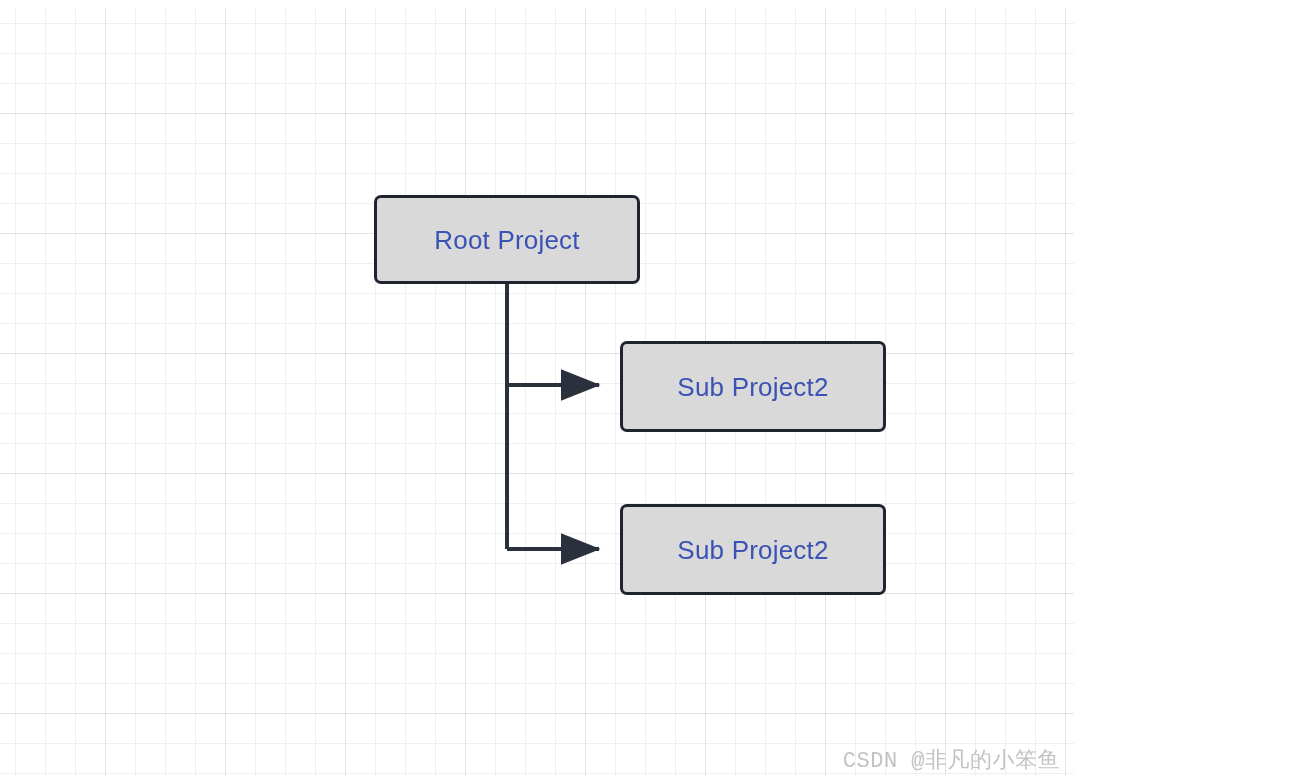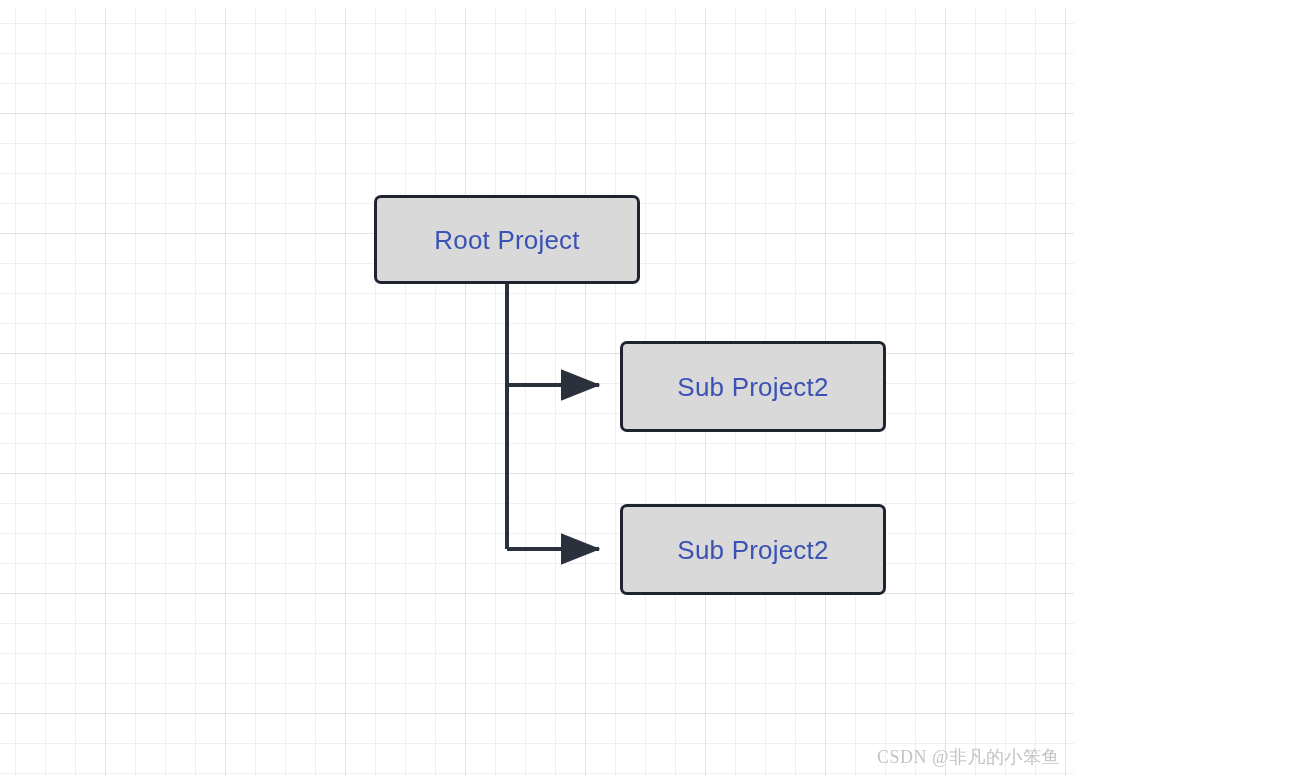--- a/index.html
+++ b/index.html
@@ -87,24 +87,24 @@
     left: 620px;
     top: 496px;
     width: 266px;
     height: 91px;
   }
 
   
   #watermark {
     position: absolute;
     right: 14px;
-    bottom: 15px;
+    bottom: 9px;
     color: #c3c3c3;
-    font-size: 18px;
-    font-family: Liberation Serif, serif;
+    font-size: 22px;
+    font-family: Liberation Mono, monospace;
     letter-spacing: 0.5px;
     white-space: nowrap;
     user-select: none;
   }
 </style>
 </head>
 <body>
 
 <div id="canvas">
 

